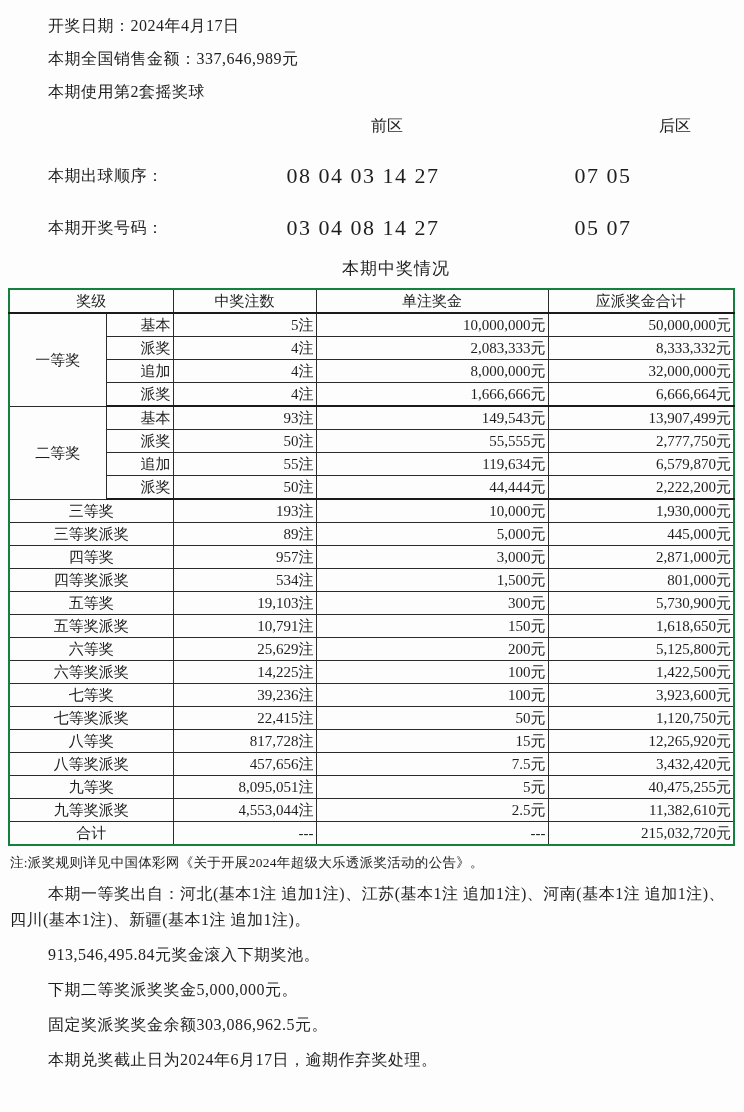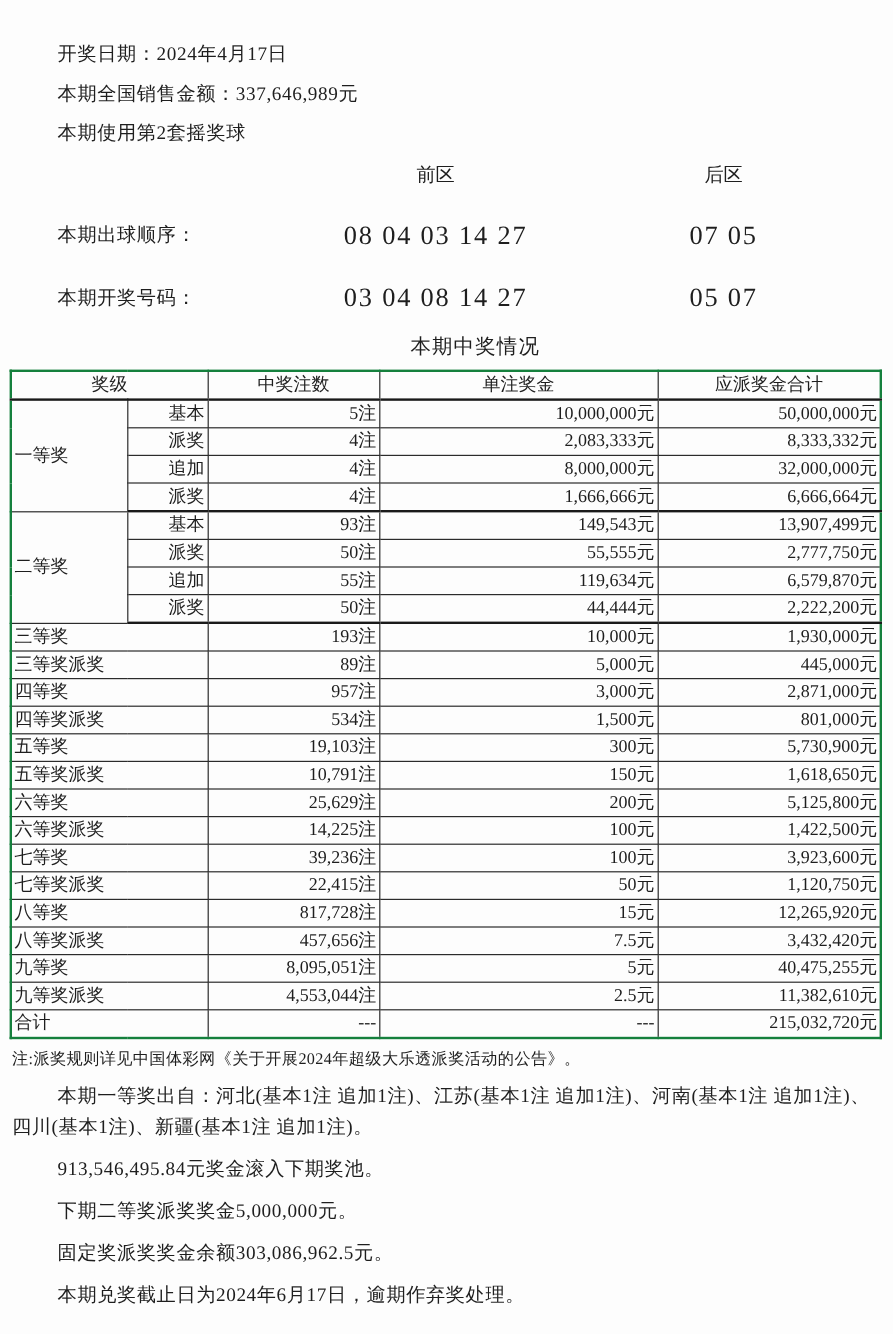--- a/index.html
+++ b/index.html
@@ -5,31 +5,31 @@
   * { box-sizing: border-box; margin: 0; padding: 0; }
   html, body { width: 744px; height: 1112px; overflow: hidden; }
   body {
     background: #fdfdfd;
     color: #1e1e1e;
     font-family: "Liberation Serif", "DejaVu Serif", serif;
   }
   .page { width: 744px; height: 1112px; position: relative; }
 
   
-  .top-info { padding: 37px 0 0 48px; }
+  .top-info { padding: 17px 0 0 48px; }
   .info-line { font-size: 16px; line-height: 18px; margin-bottom: 15px; letter-spacing: 0.5px; }
 
   
   .zone-row {
     display: grid;
     grid-template-columns: 230px 170px 105px 100px;
     padding-left: 48px;
     align-items: center;
   }
-  .zone-header { margin-top: 0; }
+  .zone-header { margin-top: 0; gap: 24px; }
   .zr-label { font-size: 16px; letter-spacing: 0.5px; }
   .zr-front, .zr-back { text-align: center; font-size: 16px; }
   .nums { font-size: 22px; letter-spacing: 1.5px; white-space: pre; }
   .ball-row { margin-top: 26px; }
 
   
   .tbl-title { text-align: center; font-size: 17px; margin-top: 16px; letter-spacing: 1px; padding-left: 48px; }
 
   
   table.prize {
@@ -43,21 +43,21 @@
   .prize th, .prize td {
     border: 1px solid #2b2b2b;
     height: 23px;
     line-height: 20px;
     padding: 1px 2px;
     font-weight: normal;
     overflow: hidden;
     white-space: nowrap;
   }
   .prize th { text-align: center; border-bottom: 2px solid #1a1a1a; }
-  .lvl { }
+  .lvl { text-align: center; }
   .sub { text-align: right; }
   .num { text-align: right; padding-right: 8px; }
   tr.grp-end td { border-bottom: 2px solid #1a1a1a; }
 
   
   .rule-note { font-size: 13.5px; margin: 8px 12px 0 10px; letter-spacing: 0.3px; }
   .note-para {
     font-size: 16px;
     line-height: 26px;
     margin: 9px 10px 0 10px;

